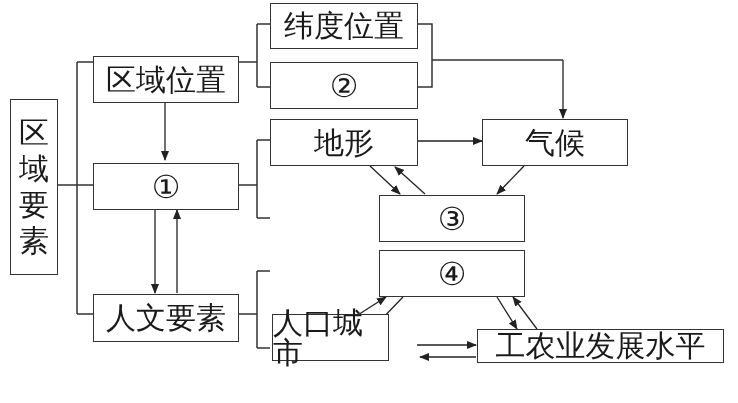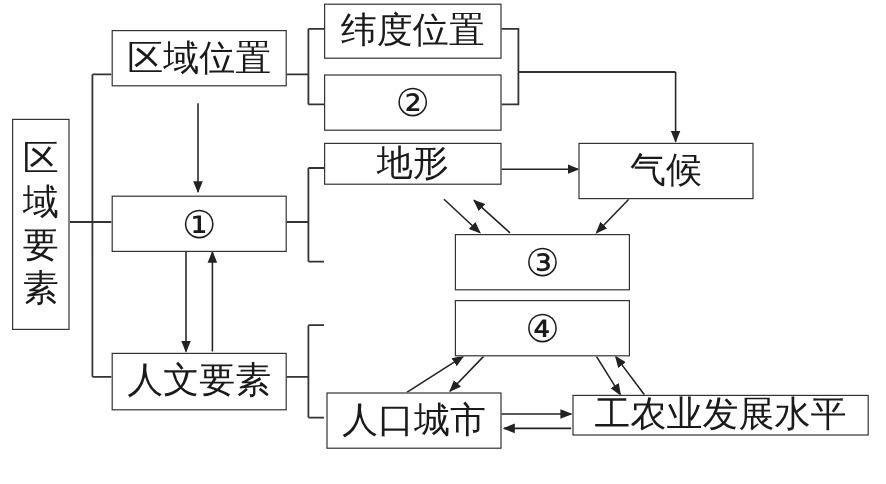--- a/index.html
+++ b/index.html
@@ -50,23 +50,23 @@
   </g>
 </svg>
 
 <div class="box vert" style="left:10px;top:99px;width:48px;height:176px;">
   <span>区</span>
   <span>域</span>
   <span>要</span>
   <span>素</span>
 </div>
 
-<div class="box" style="left:93px;top:25px;width:146px;height:47px;">区域位置</div>
+<div class="box" style="left:93px;top:56px;width:146px;height:47px;">区域位置</div>
 <div class="box" style="left:270px;top:3px;width:148px;height:46px;">纬度位置</div>
 <div class="box circ" style="left:270px;top:62px;width:148px;height:47px;">②</div>
 <div class="box circ" style="left:93px;top:163px;width:146px;height:47px;">①</div>
 <div class="box" style="left:93px;top:294px;width:146px;height:48px;">人文要素</div>
-<div class="box" style="left:270px;top:119px;width:148px;height:35px;">地形</div>
+<div class="box" style="left:270px;top:119px;width:148px;height:47px;">地形</div>
 <div class="box" style="left:482px;top:119px;width:146px;height:47px;text-align:center;">气候</div>
 <div class="box circ" style="left:379px;top:195px;width:146px;height:47px;">③</div>
 <div class="box circ" style="left:379px;top:250px;width:146px;height:47px;">④</div>
-<div class="box" style="left:272px;top:327px;width:146px;height:47px;">人口城市</div>
+<div class="box" style="left:272px;top:314px;width:117px;height:47px;">人口城市</div>
 <div class="box" style="left:477px;top:329px;width:247px;height:34px;">工农业发展水平</div>
 
 </body></html>

